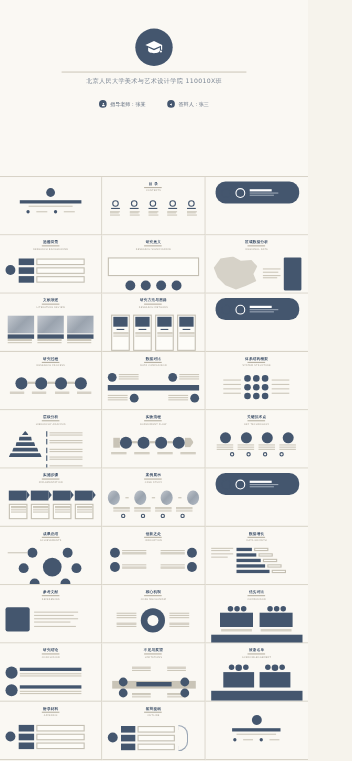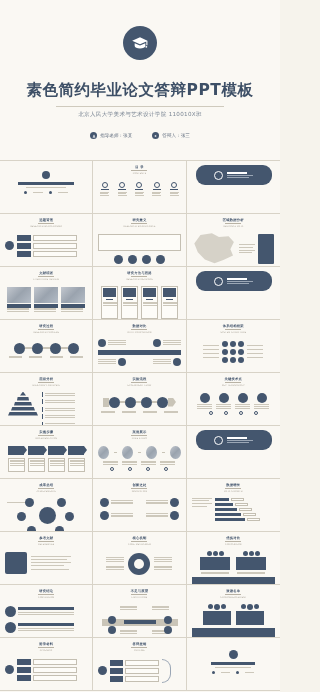--- a/index.html
+++ b/index.html
@@ -87,21 +87,20 @@
 
   <div class="cover">
     <div class="logo-circle">
       <svg width="20" height="20" viewBox="0 0 24 24" fill="#ffffff" aria-hidden="true">
         <path d="M12 5.2 2.6 9.4l9.4 4.2 7.6-3.4v4.6h1.3V9.4L12 5.2z"></path>
         <path d="M5.6 12.3v3.3c0 1.6 2.9 2.9 6.4 2.9s6.4-1.3 6.4-2.9v-3.3L12 15.1 5.6 12.3z"></path>
         <circle cx="19.6" cy="16.6" r="1.1"></circle>
       </svg>
     </div>
 
-    <div class="cover-title">素色简约毕业论文答辩PPT模板</div>
     <div class="cover-rule"></div>
     <div class="cover-sub">北京人民大学美术与艺术设计学院  110010X班</div>
 
     <div class="cover-bylines">
       <div class="byline">
         <span class="dot">
           <svg width="4" height="4" viewBox="0 0 24 24" fill="#fff">
               <circle cx="12" cy="8" r="4"></circle>
               <path d="M4 21c0-4.4 3.6-7 8-7s8 2.6 8 7z"></path>
             </svg>

